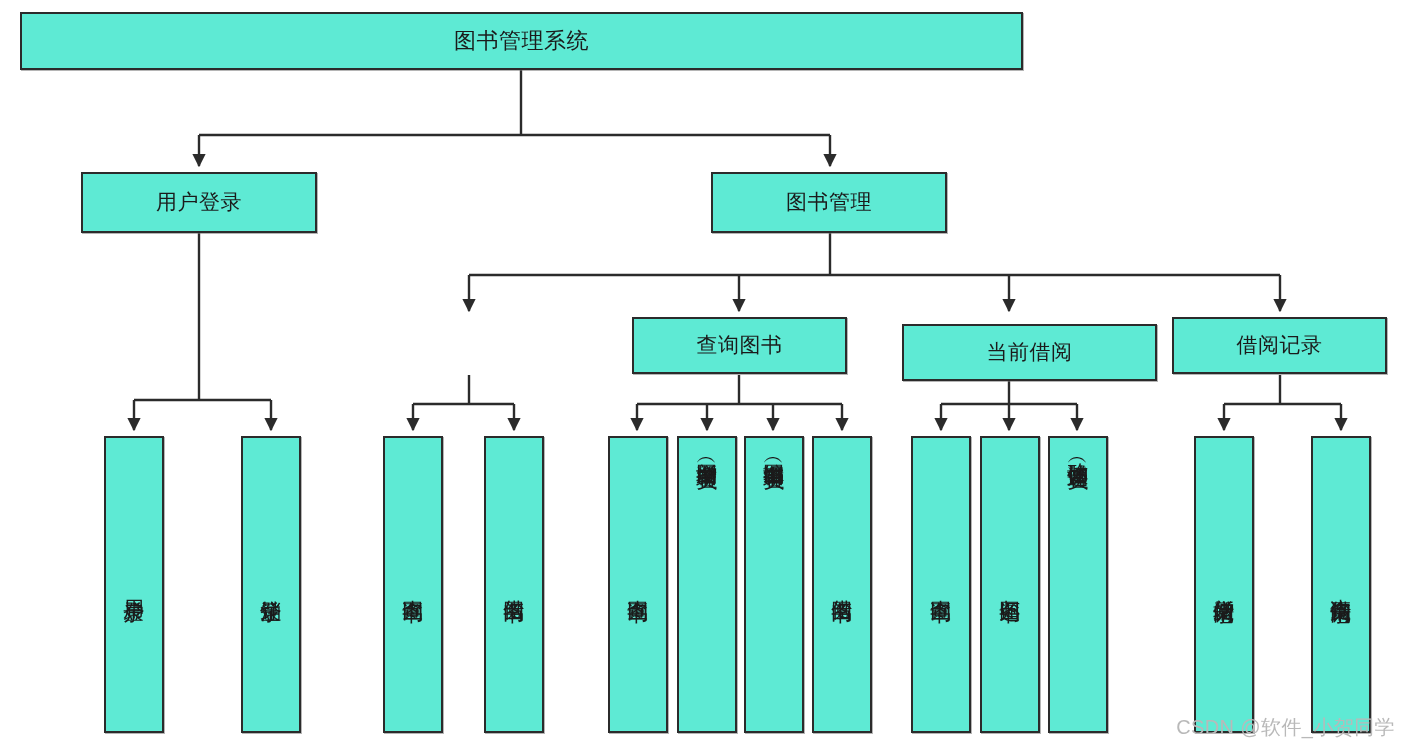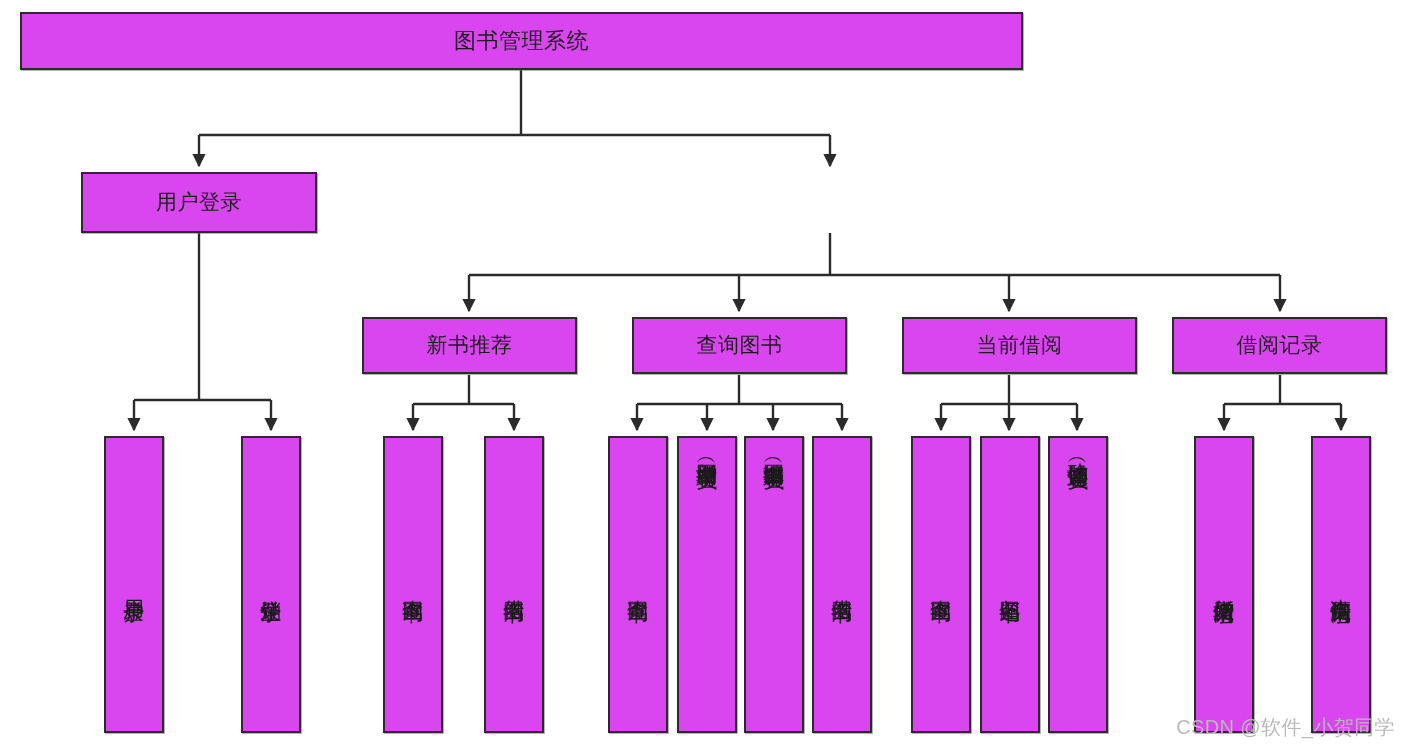--- a/index.html
+++ b/index.html
@@ -24,21 +24,21 @@
     position: absolute;
     left: 0;
     top: 0;
     width: 1405px;
     height: 747px;
   }
   
   .node {
     position: absolute;
     box-sizing: border-box;
-    background: #d946ef;
+    background: #5eead4;
     border: 2px solid #2b2b2b;
     box-shadow: 1px 1px 0 0 rgba(120,120,120,0.55);
     display: flex;
     align-items: center;
     justify-content: center;
     z-index: 2;
   }
   .node .label {
     font-size: 21px;
     line-height: 1.15;
@@ -138,28 +138,28 @@
     </g>
   </svg>
 
   <div class="node root" style="left:20px; top:12px; width:1003px; height:58px;">
     <span class="label">图书管理系统</span>
   </div>
 
   <div class="node" style="left:81px; top:172px; width:236px; height:61px;">
     <span class="label">用户登录</span>
   </div>
-
-  <div class="node" style="left:362px; top:317px; width:215px; height:57px;">
-    <span class="label">新书推荐</span>
-  </div>
+  <div class="node" style="left:711px; top:172px; width:236px; height:61px;">
+    <span class="label">图书管理</span>
+  </div>
+
   <div class="node" style="left:632px; top:317px; width:215px; height:57px;">
     <span class="label">查询图书</span>
   </div>
-  <div class="node" style="left:902px; top:317px; width:235px; height:57px;">
+  <div class="node" style="left:902px; top:324px; width:255px; height:57px;">
     <span class="label">当前借阅</span>
   </div>
   <div class="node" style="left:1172px; top:317px; width:215px; height:57px;">
     <span class="label">借阅记录</span>
   </div>
 
   <div class="node vertical mid" style="left:104px; top:436px; width:60px; height:297px;">
     <span class="label">用户登录</span>
   </div>
   <div class="node vertical mid" style="left:241px; top:436px; width:60px; height:297px;">

